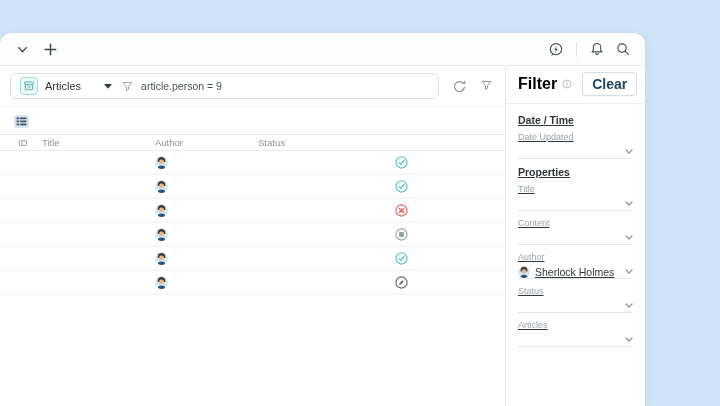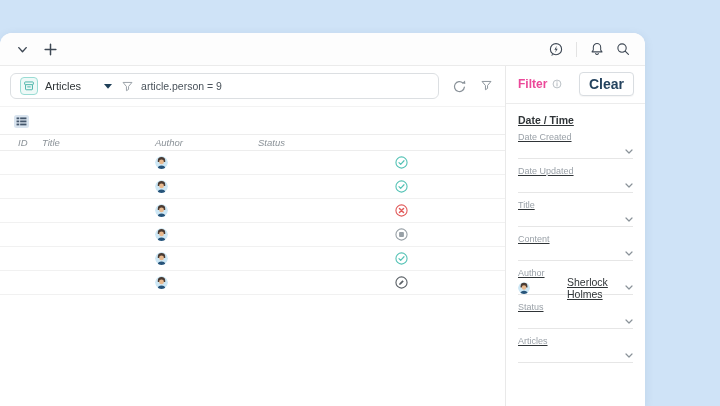--- a/index.html
+++ b/index.html
@@ -50,21 +50,21 @@
   .query-text { font-size:10.5px; color:#4a535b; }
   .bar-actions { display:flex; align-items:center; gap:13px; margin-left:4px; color:#8a9299; }
   .bar-actions .act { width:15px; height:15px; display:flex; cursor:pointer; }
   
   .view-row { flex:none; padding:8px 0 2px 14px; }
   .view-toggle {
     width:15px; height:13px; border-radius:2.5px; background:#d9e4ef;
     display:flex; align-items:center; justify-content:center; color:#44566b; cursor:pointer;
   }
   
-  .table { flex:1; min-height:0; font-size:10.5px; margin-top:4px;font-style:italic; }
+  .table { flex:1; min-height:0; font-size:10.5px; margin-top:4px; }
   .trow {
     display:grid; grid-template-columns:24px 113px 103px 137px 40px;
     padding-left:18px; align-items:center;
   }
   .thead {
     height:17px; border-top:1px solid #ededed; border-bottom:1px solid #ededed;
     color:#8b9298; font-size:9.5px;
   }
   .tbody .trow { height:24px; border-bottom:1px solid #f1f1f1; cursor:pointer; }
   .cell-id { color:#7b838a; font-size:10px; }
@@ -76,38 +76,38 @@
   .status-ic { width:13px; height:13px; display:flex; }
   
   .fpanel {
     flex:none; width:140px; border-left:1px solid #e9e9e9; background:#fff;
     display:flex; flex-direction:column; overflow:hidden;
   }
   .fp-header {
     flex:none; display:flex; align-items:center; gap:5px;
     padding:6px 11px 7px 12px; border-bottom:1px solid #ececec;
   }
-  .fp-title { font-size:12px; font-weight:bold; color:#ec4899; }
+  .fp-title { font-size:16px; font-weight:bold; color:#000000; }
   .info-ic { display:flex; color:#b4bac0; }
   .fp-spacer { flex:1; }
   .clear-btn {
     font-size:14px; font-weight:bold; color:#24435e; background:#fff;
     border:1px solid #d9dde1; border-radius:4px; padding:3px 9px 3px;
     box-shadow:0 1px 1px rgba(0,0,0,.04); cursor:pointer;
     font-family:"Liberation Sans", sans-serif;
   }
   .fp-body { flex:1; overflow:hidden; padding:5px 12px 0 12px;text-decoration:underline; }
   .fp-heading { font-size:10.5px; font-weight:bold; color:#2f3437; margin:5px 0 6px; }
   .fp-field { margin-bottom:7px; cursor:pointer; }
   .fp-label { font-size:9px; color:#9aa1a8; margin-bottom:3px; }
   .fp-input {
     height:14px; border-bottom:1px solid #e6e6e6;
     display:flex; align-items:center; font-size:10.5px; color:#2f3437; gap:5px;
   }
-  .fp-input .grow { flex:1;margin-left:32px; }
+  .fp-input .grow { flex:1; }
   .fp-input .avatar { width:12px; height:12px; }
   .sel-chevron { display:flex; color:#8a9299; flex:none; }
 </style>
 </head>
 <body>
 
 <div class="window">
 
   <div class="topbar">
     <div class="left">
@@ -367,41 +367,31 @@
               <line x1="6" y1="5.4" x2="6" y2="8.4" stroke="currentColor" stroke-width="1.2" stroke-linecap="round"></line>
               <circle cx="6" cy="3.5" r="0.8" fill="currentColor"></circle>
             </svg>
           </span>
         <span class="fp-spacer"></span>
         <button class="clear-btn">Clear</button>
       </div>
       <div class="fp-body" id="fp-body">
           <div class="fp-heading">Date / Time</div>
           <div class="fp-field">
-            <div class="fp-label">Date Created</div>
+            <div class="fp-label">Date Updated</div>
             <div class="fp-input">
               <span class="grow"></span>
               <span class="sel-chevron">
                 <svg width="8" height="5" viewBox="0 0 8 5">
                   <polyline points="1,1 4,4 7,1" fill="none" stroke="currentColor" stroke-width="1.2" stroke-linecap="round" stroke-linejoin="round"></polyline>
                 </svg>
               </span>
             </div>
           </div>
-          <div class="fp-field">
-            <div class="fp-label">Date Updated</div>
-            <div class="fp-input">
-              <span class="grow"></span>
-              <span class="sel-chevron">
-                <svg width="8" height="5" viewBox="0 0 8 5">
-                  <polyline points="1,1 4,4 7,1" fill="none" stroke="currentColor" stroke-width="1.2" stroke-linecap="round" stroke-linejoin="round"></polyline>
-                </svg>
-              </span>
-            </div>
-          </div>
+          <div class="fp-heading">Properties</div>
           <div class="fp-field">
             <div class="fp-label">Title</div>
             <div class="fp-input">
               <span class="grow"></span>
               <span class="sel-chevron">
                 <svg width="8" height="5" viewBox="0 0 8 5">
                   <polyline points="1,1 4,4 7,1" fill="none" stroke="currentColor" stroke-width="1.2" stroke-linecap="round" stroke-linejoin="round"></polyline>
                 </svg>
               </span>
             </div>

